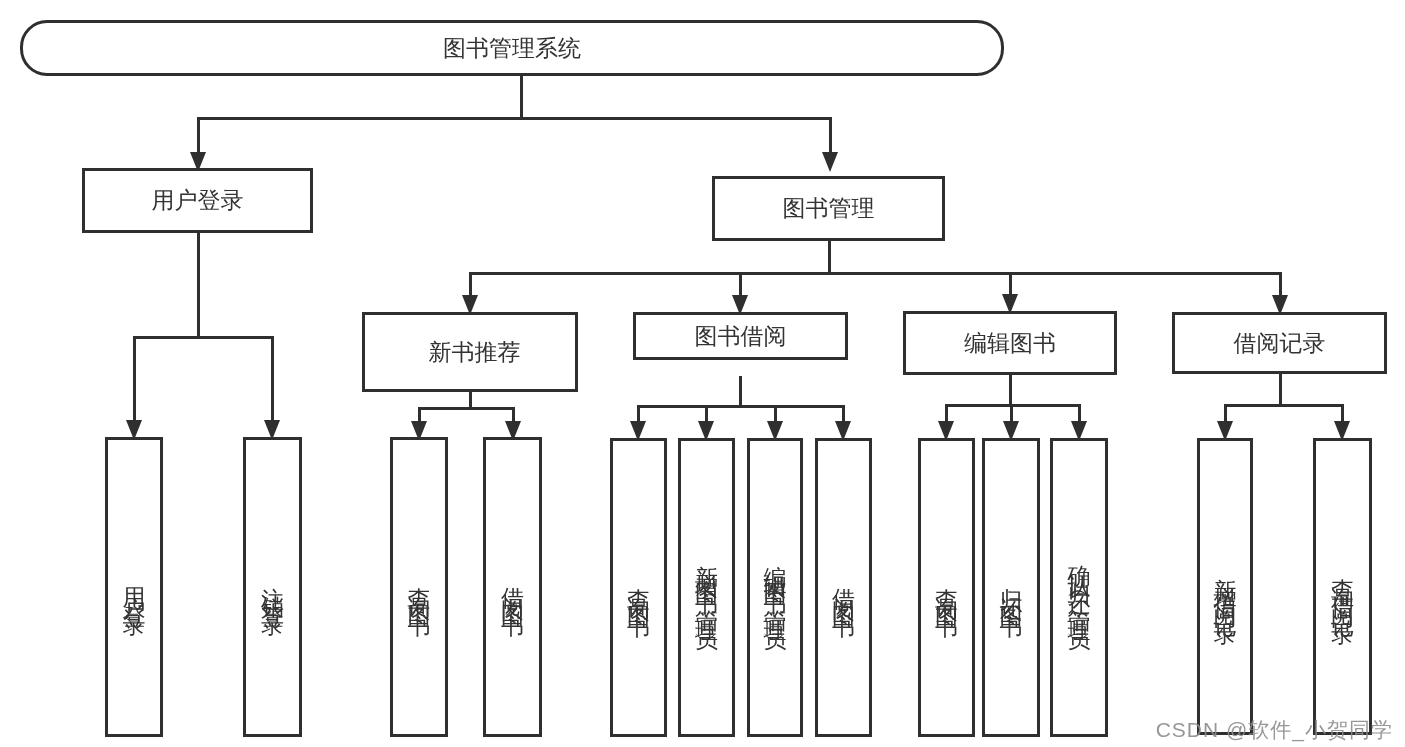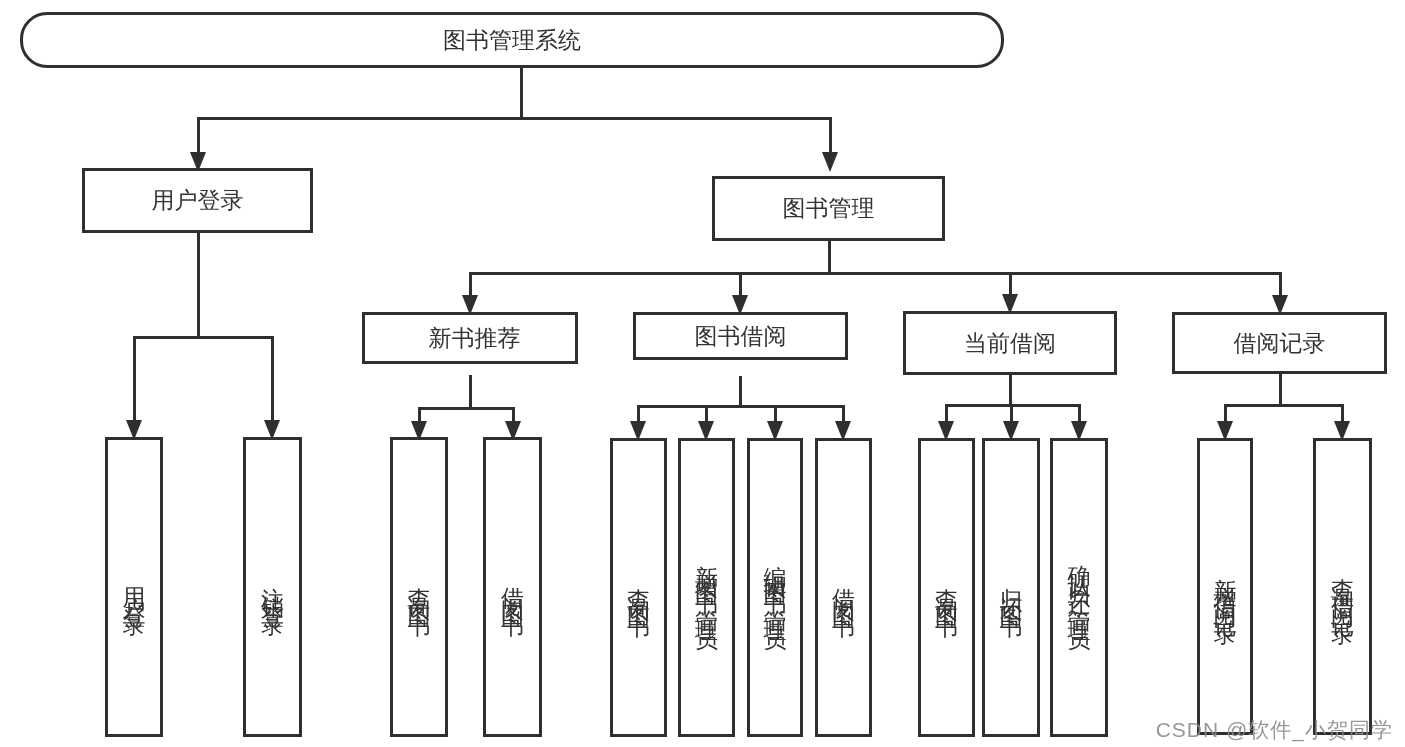--- a/index.html
+++ b/index.html
@@ -105,26 +105,26 @@
     <div class="vline" style="left: 945px; top: 404px; height: 20px;"></div>
     <div class="arrowhead" style="left: 938px; top: 421px;"></div>
     <div class="vline" style="left: 1010px; top: 404px; height: 20px;"></div>
     <div class="arrowhead" style="left: 1003px; top: 421px;"></div>
     <div class="vline" style="left: 1078px; top: 404px; height: 20px;"></div>
     <div class="arrowhead" style="left: 1071px; top: 421px;"></div>
     <div class="vline" style="left: 1224px; top: 404px; height: 20px;"></div>
     <div class="arrowhead" style="left: 1217px; top: 421px;"></div>
     <div class="vline" style="left: 1341px; top: 404px; height: 20px;"></div>
     <div class="arrowhead" style="left: 1334px; top: 421px;"></div>
-    <div class="box" style="left: 20px; top: 12px; width: 984px; height: 56px; border-radius: 27px;">图书管理系统</div>
+    <div class="box" style="left: 20px; top: 20px; width: 984px; height: 56px; border-radius: 27px;">图书管理系统</div>
     <div class="box" style="left: 82px; top: 168px; width: 231px; height: 65px;">用户登录</div>
     <div class="box" style="left: 712px; top: 176px; width: 233px; height: 65px;">图书管理</div>
-    <div class="box" style="left: 362px; top: 312px; width: 216px; height: 52px; padding-left: 9px;">新书推荐</div>
+    <div class="box" style="left: 362px; top: 312px; width: 216px; height: 80px; padding-left: 9px;">新书推荐</div>
     <div class="box" style="left: 633px; top: 312px; width: 215px; height: 48px;">图书借阅</div>
-    <div class="box" style="left: 903px; top: 311px; width: 214px; height: 64px;">当前借阅</div>
+    <div class="box" style="left: 903px; top: 311px; width: 214px; height: 64px;">编辑图书</div>
     <div class="box" style="left: 1172px; top: 312px; width: 215px; height: 62px;">借阅记录</div>
     <div class="box vertical" style="left: 105px; top: 437px; width: 58px; height: 300px;">用户登录</div>
     <div class="box vertical" style="left: 243px; top: 437px; width: 59px; height: 300px;">注销登录</div>
     <div class="box vertical" style="left: 390px; top: 437px; width: 58px; height: 300px;">查询图书</div>
     <div class="box vertical" style="left: 483px; top: 437px; width: 59px; height: 300px;">借阅图书</div>
     <div class="box vertical" style="left: 610px; top: 438px; width: 57px; height: 299px;">查询图书</div>
     <div class="box vertical" style="left: 678px; top: 438px; width: 57px; height: 299px;">新增图书（管理员）</div>
     <div class="box vertical" style="left: 747px; top: 438px; width: 56px; height: 299px;">编辑图书（管理员）</div>
     <div class="box vertical" style="left: 815px; top: 438px; width: 57px; height: 299px;">借阅图书</div>
     <div class="box vertical" style="left: 918px; top: 438px; width: 57px; height: 299px;">查询图书</div>

